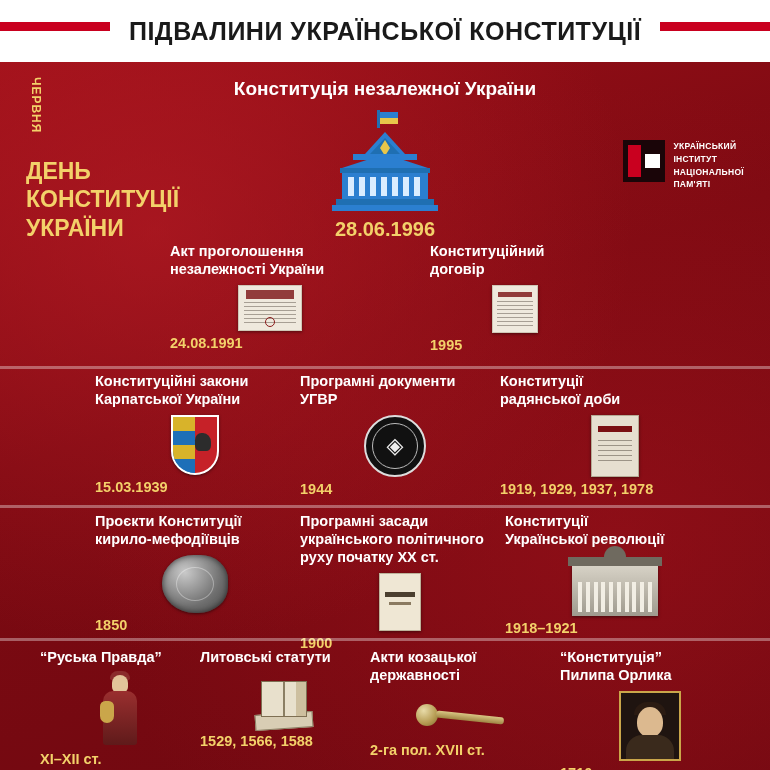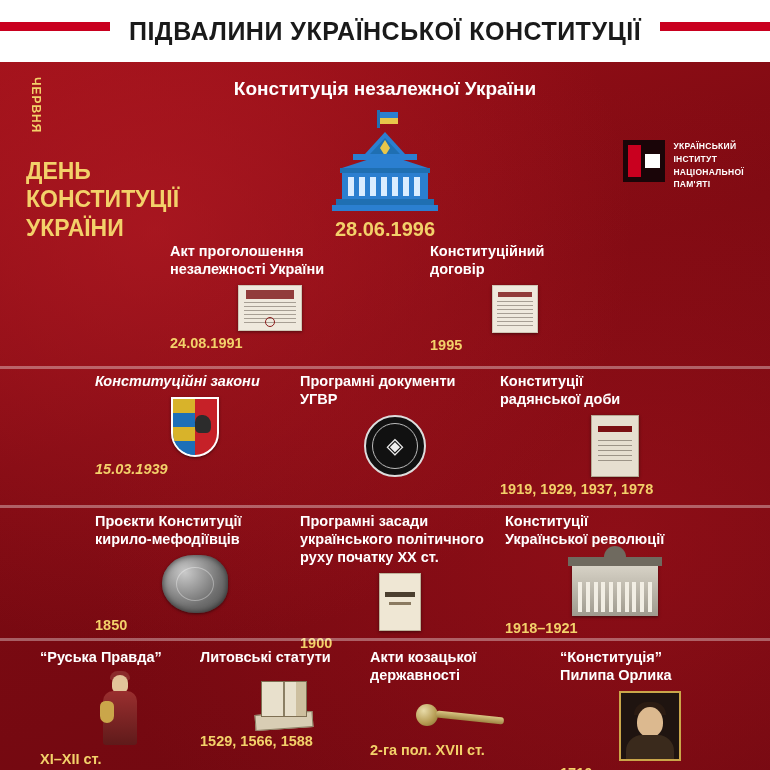--- a/index.html
+++ b/index.html
@@ -393,23 +393,24 @@
             <i></i>
             <i></i>
           </div>
       </div>
     </div>
     <div class="item-date">1995</div>
   </div>
 
   <div class="divider" style="top:366px;"></div>
 
-  <div class="item" style="left:95px; top:372px; width:200px;font-style:italic;">
+  <div class="item" style="left:95px; top:372px; width:200px;">
     <div class="item-title">
       <div>Конституційні закони</div>
+      <div>Карпатської України</div>
     </div>
     <div class="thumb">
       <div class="coa">
         <div class="coa-left">
           <div class="coa-l1"></div>
             <div class="coa-l2"></div>
             <div class="coa-l3"></div>
             <div class="coa-l4"></div>
         </div>
         <div class="coa-right">
@@ -423,20 +424,21 @@
   <div class="item" style="left:300px; top:372px; width:190px;">
     <div class="item-title">
       <div>Програмні документи</div>
       <div>УГВР</div>
     </div>
     <div class="thumb">
       <div class="emblem-circle">
           <div class="emblem-inner">◈</div>
         </div>
     </div>
+    <div class="item-date">1944</div>
   </div>
 
   <div class="item" style="left:500px; top:372px; width:230px;">
     <div class="item-title">
       <div>Конституції</div>
       <div>радянської доби</div>
     </div>
     <div class="thumb">
       <div class="redbook">
           <div class="t"></div>

